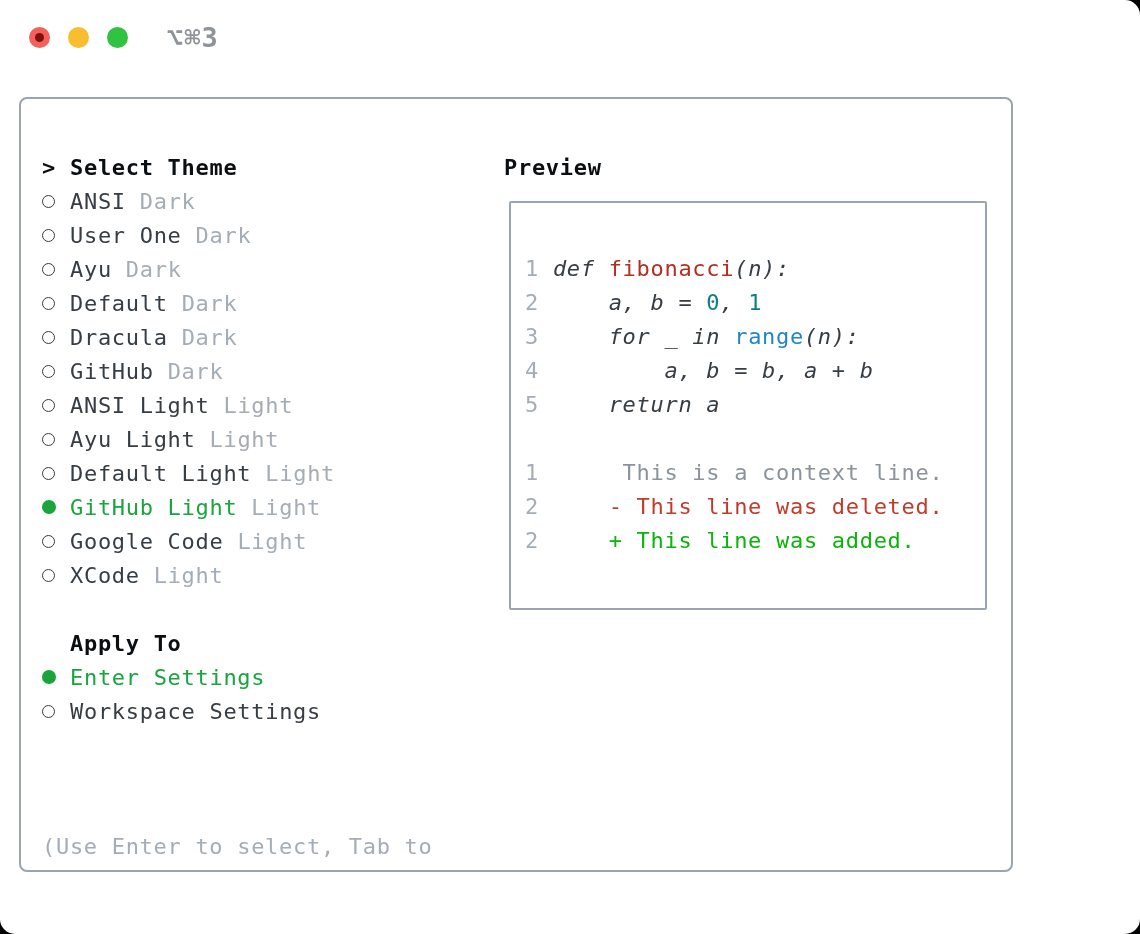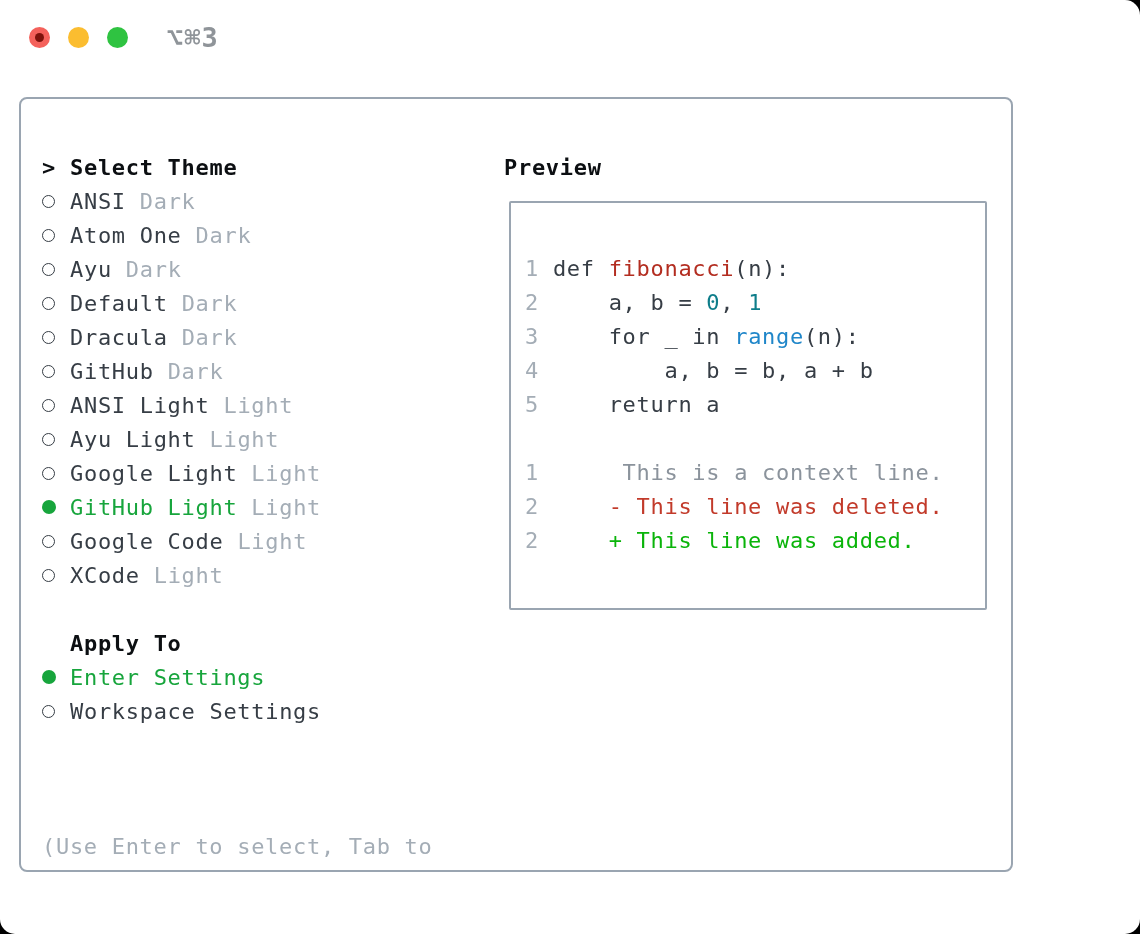--- a/index.html
+++ b/index.html
@@ -77,21 +77,21 @@
     position:absolute;left:488px;top:102px;width:478px;height:409px;
     border:2px solid var(--border);border-radius:2px;background:#fff;
   }
   #code{
     position:absolute;left:14px;top:49px;
     font-family:"DejaVu Sans Mono","Liberation Mono",monospace;
     font-size:22px;letter-spacing:0.7px;
   }
   .code-line{height:34px;line-height:34px;white-space:pre;}
   .tok-num{color:var(--muted);}
-  .tok-ink{color:var(--ink);}
+  .tok-ink{color:var(--ink);font-style:italic;}
   .tok-func{color:var(--func);}
   .tok-lit{color:var(--lit);}
   .tok-call{color:var(--call);margin-top:15px;}
   .tok-ctx{color:var(--ctx);}
   .tok-del{color:var(--del);}
   .tok-add{color:var(--add);}
 </style>
 </head>
 <body>
 
@@ -111,28 +111,28 @@
   <div class="panel">
 
     <div class="left-col">
       <div class="row">
         <span class="marker"><span class="caret">&gt;</span></span>
         <span class="hdr">Select Theme</span>
       </div>
 
       <div id="theme-list">
           <div class="row"><span class="marker"><span class="ring"></span></span><span class="name">ANSI</span><span class="variant">Dark</span></div>
-          <div class="row"><span class="marker"><span class="ring"></span></span><span class="name">Atom One</span><span class="variant">Dark</span></div>
+          <div class="row"><span class="marker"><span class="ring"></span></span><span class="name">User One</span><span class="variant">Dark</span></div>
           <div class="row"><span class="marker"><span class="ring"></span></span><span class="name">Ayu</span><span class="variant">Dark</span></div>
           <div class="row"><span class="marker"><span class="ring"></span></span><span class="name">Default</span><span class="variant">Dark</span></div>
           <div class="row"><span class="marker"><span class="ring"></span></span><span class="name">Dracula</span><span class="variant">Dark</span></div>
           <div class="row"><span class="marker"><span class="ring"></span></span><span class="name">GitHub</span><span class="variant">Dark</span></div>
           <div class="row"><span class="marker"><span class="ring"></span></span><span class="name">ANSI Light</span><span class="variant">Light</span></div>
           <div class="row"><span class="marker"><span class="ring"></span></span><span class="name">Ayu Light</span><span class="variant">Light</span></div>
-          <div class="row"><span class="marker"><span class="ring"></span></span><span class="name">Google Light</span><span class="variant">Light</span></div>
+          <div class="row"><span class="marker"><span class="ring"></span></span><span class="name">Default Light</span><span class="variant">Light</span></div>
           <div class="row"><span class="marker"><span class="dotfill"></span></span><span class="name sel">GitHub Light</span><span class="variant">Light</span></div>
           <div class="row"><span class="marker"><span class="ring"></span></span><span class="name">Google Code</span><span class="variant">Light</span></div>
           <div class="row"><span class="marker"><span class="ring"></span></span><span class="name">XCode</span><span class="variant">Light</span></div>
         </div>
 
       <div class="spacer"></div>
 
       <div class="row">
         <span class="marker"></span>
         <span class="hdr">Apply To</span>

